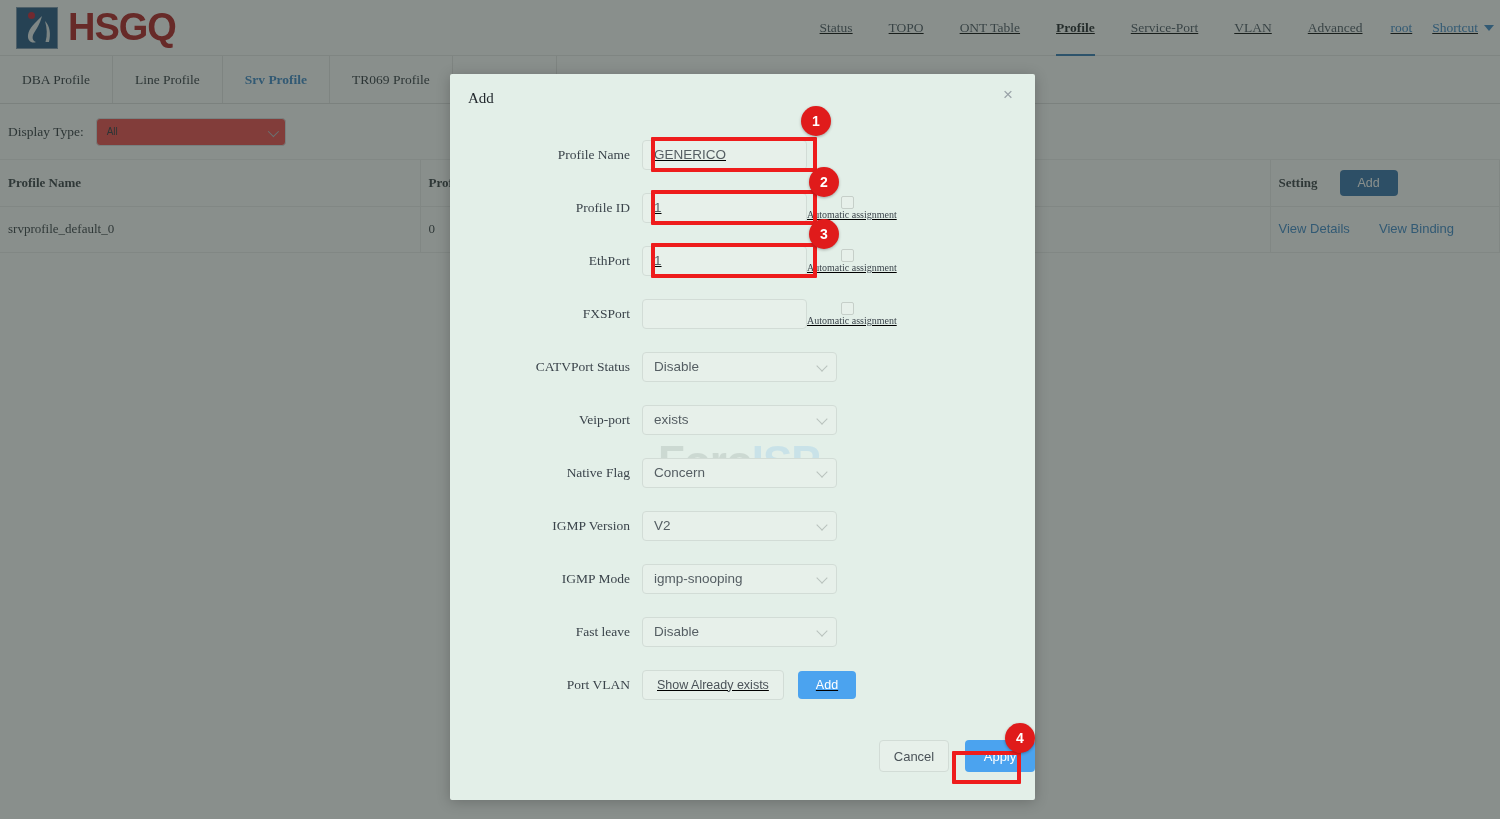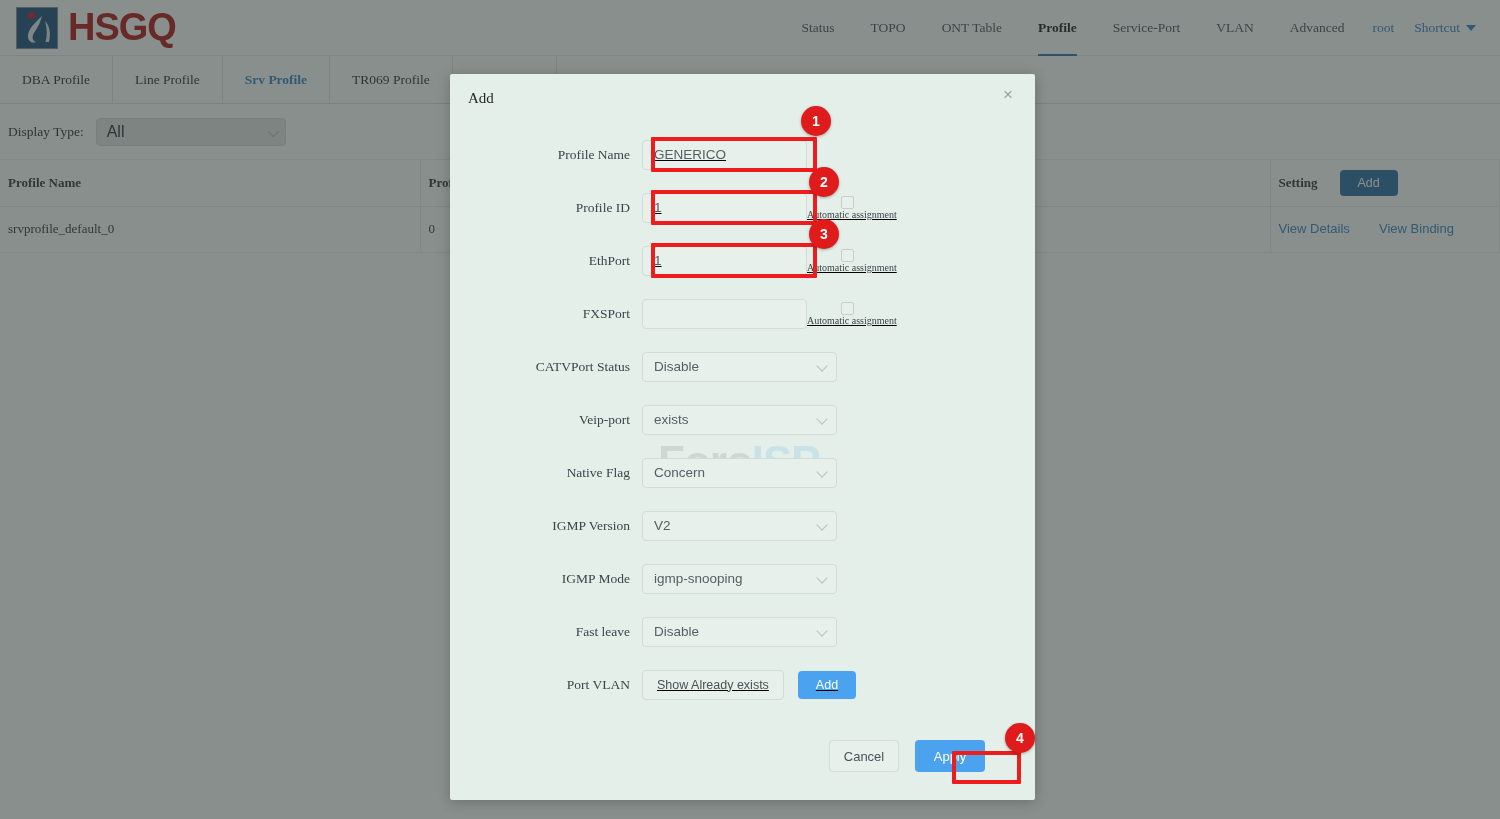--- a/index.html
+++ b/index.html
@@ -47,22 +47,22 @@
     font-weight: bold;
     font-size: 38px;
     letter-spacing: -1px;
     color: #b1191c;
   }
 
   .topnav {
     margin-left: auto;
     display: flex; align-items: center;
     height: 56px;
-    padding-right: 18px;
     font-size: 13.5px;
+    text-decoration: underline;
   }
   .topnav .nav-item {
     padding: 0 18px;
     height: 56px;
     line-height: 56px;
     color: #4a5560;
     position: relative;
     white-space: nowrap;
   }
   .topnav .nav-item.active {
@@ -119,24 +119,24 @@
     padding-left: 8px;
     border-bottom: 1px solid #eeeeee;
     font-size: 13.5px;
     color: #2c333a;
   }
   .filter-label { margin-right: 12px; }
   .select-box {
     width: 190px; height: 28px;
     border: 1px solid #d9dde1;
     border-radius: 4px;
-    background: #e5e5e5;
+    background: #ef4444;
     display: flex; align-items: center;
     padding: 0 10px;
-    font-size: 16px;
+    font-size: 10px;
     color: #2c333a;
     position: relative;
     font-family: "Liberation Sans", sans-serif;
   }
   .select-box .chev {
     position: absolute; right: 9px; top: 50%;
     margin-top: -3px;
     width: 8px; height: 8px;
     border-right: 1.5px solid #b6bcc2;
     border-bottom: 1.5px solid #b6bcc2;
@@ -306,21 +306,20 @@
     font-family: "Liberation Sans", sans-serif;
     font-size: 12.5px;
     color: #ffffff;
     cursor: pointer;
   }
 
   .modal-footer {
     position: absolute;
     left: 0; right: 0; bottom: 28px;
     display: flex; justify-content: flex-end;
-    padding-right: 50px;
     gap: 16px;
   }
   .btn-cancel {
     width: 70px; height: 32px;
     background: #e7f0ea;
     border: 1px solid #d2dcd6;
     border-radius: 4px;
     font-family: "Liberation Sans", sans-serif;
     font-size: 13px;
     color: #4a5258;

